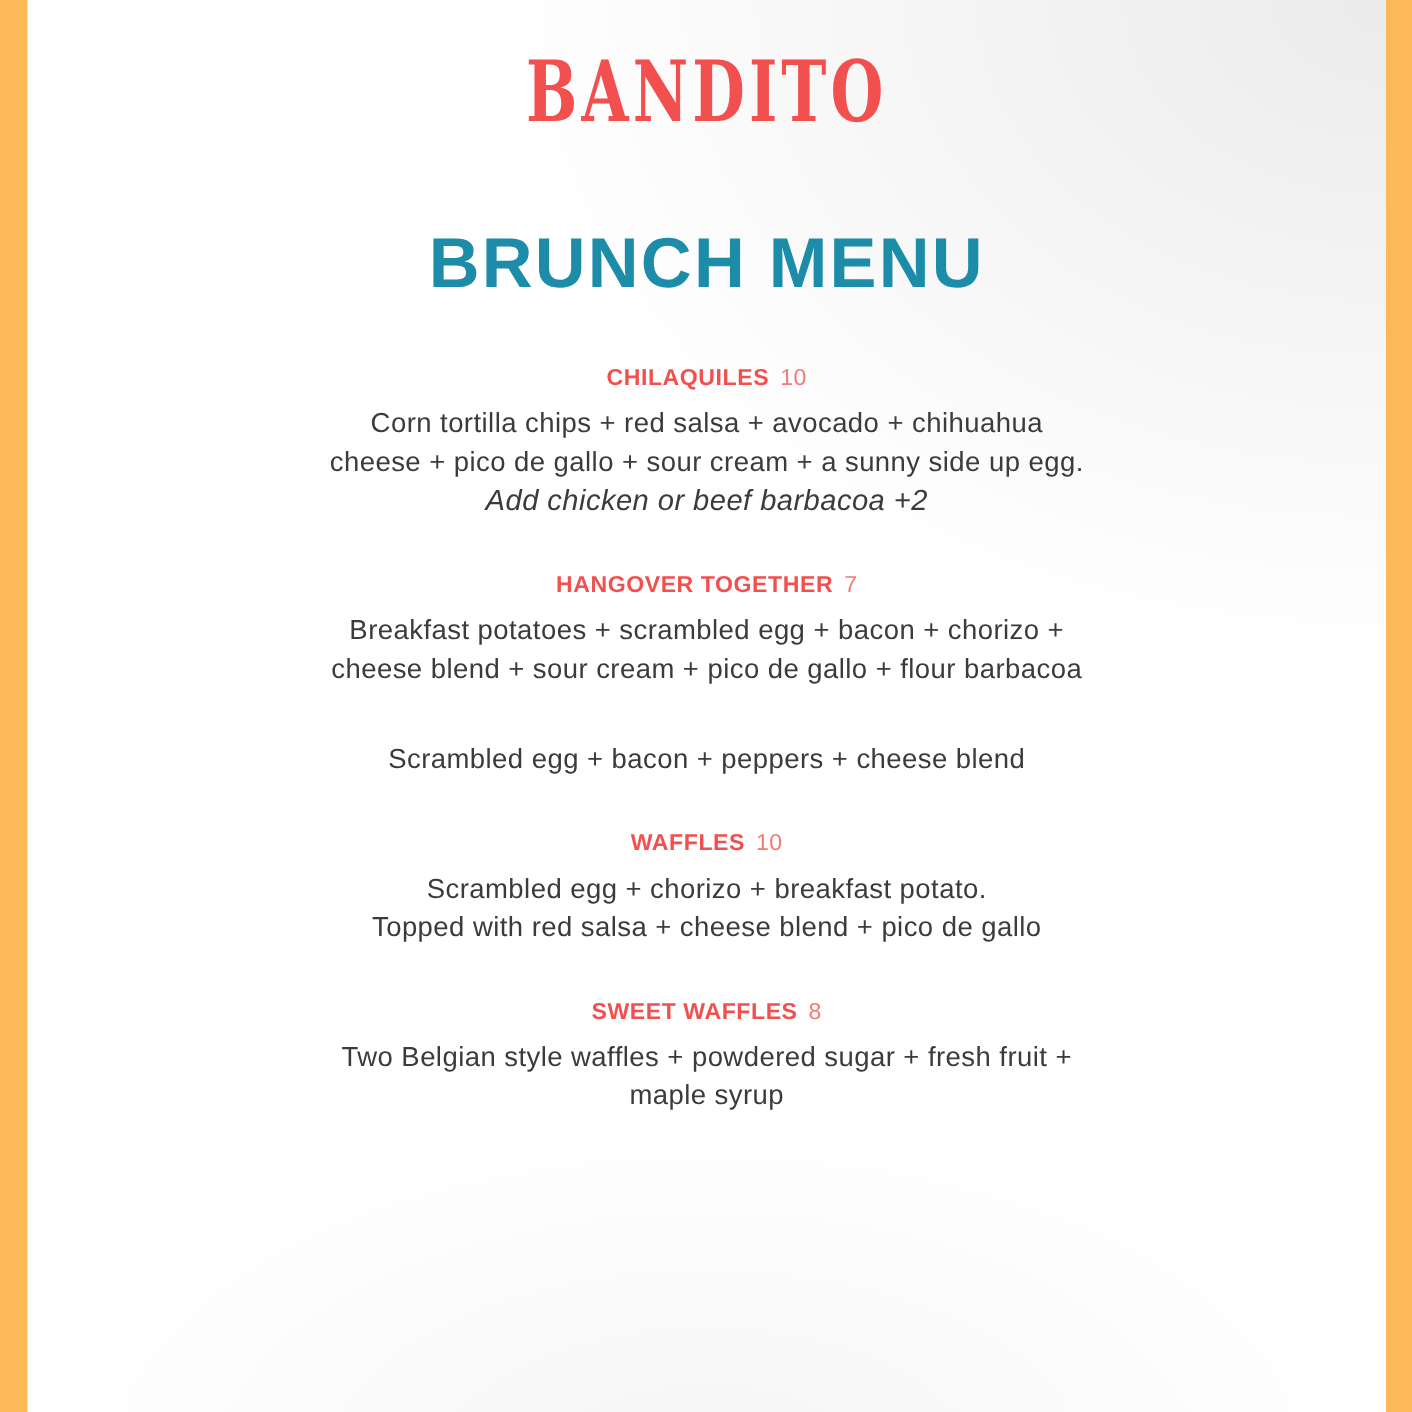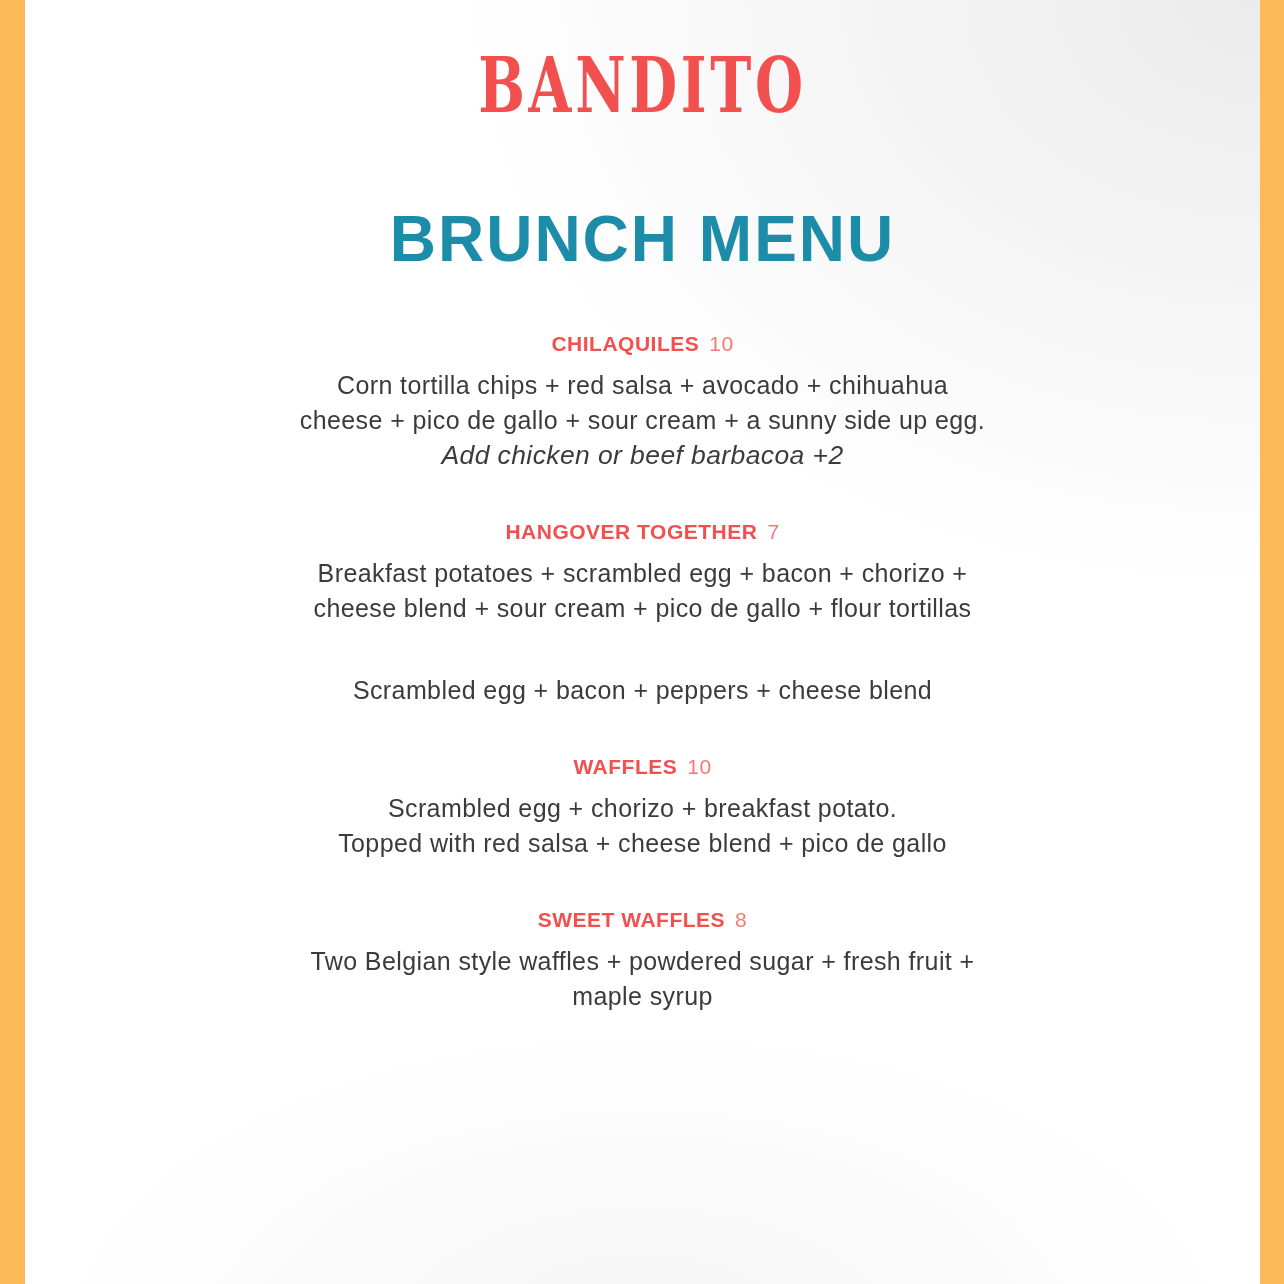--- a/index.html
+++ b/index.html
@@ -109,21 +109,21 @@
       <div class="item-description">Corn tortilla chips + red salsa + avocado + chihuahua
 cheese + pico de gallo + sour cream + a sunny side up egg.</div>
       <div class="item-note">Add chicken or beef barbacoa +2</div>
     </section>
 
     <section class="menu-item">
       <div class="item-heading">
         <span class="item-name">HANGOVER TOGETHER</span><span class="item-price">7</span>
       </div>
       <div class="item-description">Breakfast potatoes + scrambled egg + bacon + chorizo +
-cheese blend + sour cream + pico de gallo + flour tortillas</div>
+cheese blend + sour cream + pico de gallo + flour barbacoa</div>
 
     </section>
 
     <section class="menu-item">
       <div class="item-description">Scrambled egg + bacon + peppers + cheese blend</div>
 
     </section>
 
     <section class="menu-item">
       <div class="item-heading">

